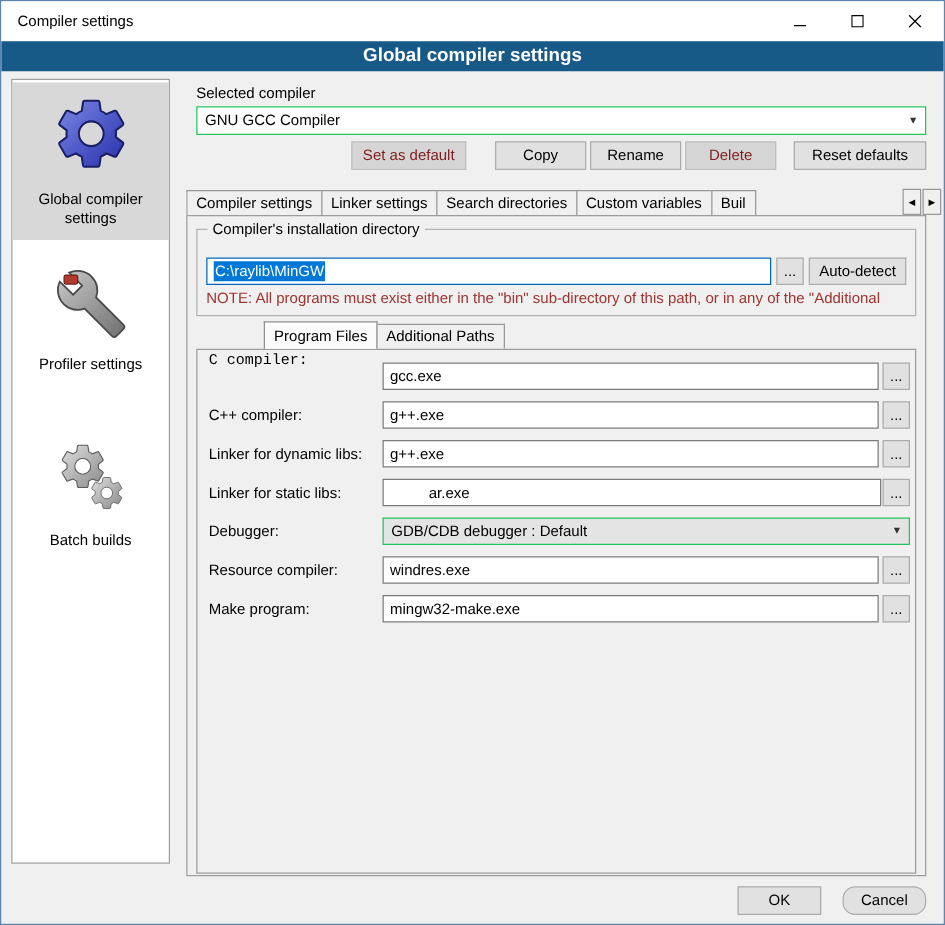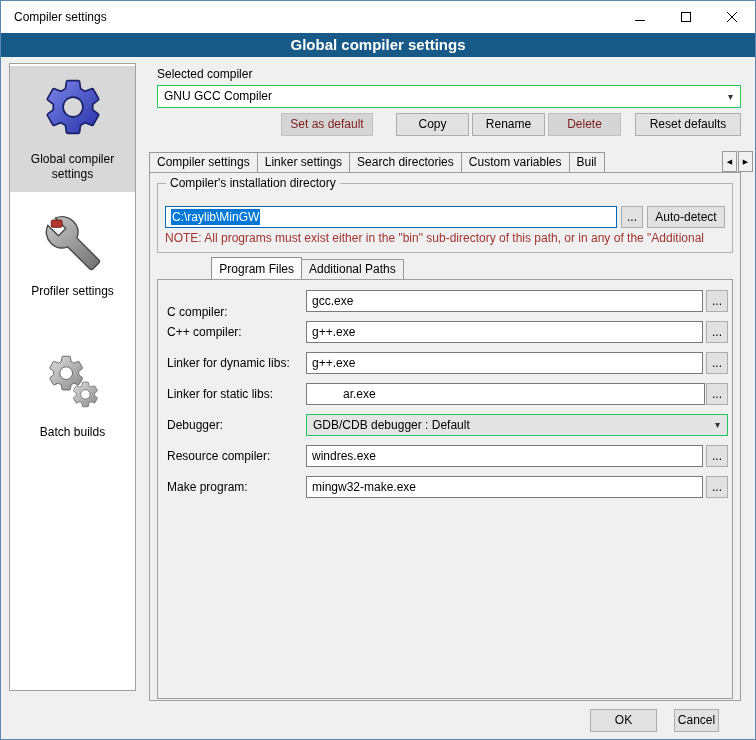--- a/index.html
+++ b/index.html
@@ -173,21 +173,21 @@
   <div class="btn small" style="left:646px; top:205px; width:78px;">Auto-detect</div>
   <div class="note" style="left:164px; top:230px; width:568px;">NOTE: All programs must exist either in the "bin" sub-directory of this path, or in any of the "Additional</div>
 
   <div class="tabstrip" style="left:156px; top:255px; width:300px; height:23px;justify-content:center;">
     <span class="tab active">Program Files</span>
     <span class="tab">Additional Paths</span>
   </div>
 
   <div class="innerpanel"></div>
 
-  <div class="lbl" style="left:166px; top:304px;">C compiler:</div>
+  <div class="lbl" style="left:166px; top:280px;font-family:Liberation Mono, monospace;">C compiler:</div>
   <div class="tinput" style="left:305px; top:289px; width:397px;">gcc.exe</div>
   <div class="btn small" style="left:705px; top:289px; width:22px;">...</div>
 
   <div class="lbl" style="left:166px; top:324px;">C++ compiler:</div>
   <div class="tinput" style="left:305px; top:320px; width:397px;">g++.exe</div>
   <div class="btn small" style="left:705px; top:320px; width:22px;">...</div>
 
   <div class="lbl" style="left:166px; top:355px;">Linker for dynamic libs:</div>
   <div class="tinput" style="left:305px; top:351px; width:397px;">g++.exe</div>
   <div class="btn small" style="left:705px; top:351px; width:22px;">...</div>
@@ -204,15 +204,15 @@
 
   <div class="lbl" style="left:166px; top:448px;">Resource compiler:</div>
   <div class="tinput" style="left:305px; top:444px; width:397px;">windres.exe</div>
   <div class="btn small" style="left:705px; top:444px; width:22px;">...</div>
 
   <div class="lbl" style="left:166px; top:479px;">Make program:</div>
   <div class="tinput" style="left:305px; top:475px; width:397px;">mingw32-make.exe</div>
   <div class="btn small" style="left:705px; top:475px; width:22px;">...</div>
 
   <div class="btn" style="left:589px; top:708px; width:67px;">OK</div>
-  <div class="btn" style="left:673px; top:708px; width:45px;">Cancel</div>
+  <div class="btn" style="left:673px; top:708px; width:67px;border-radius:10px;">Cancel</div>
 
 </div>
 
 </body></html>

